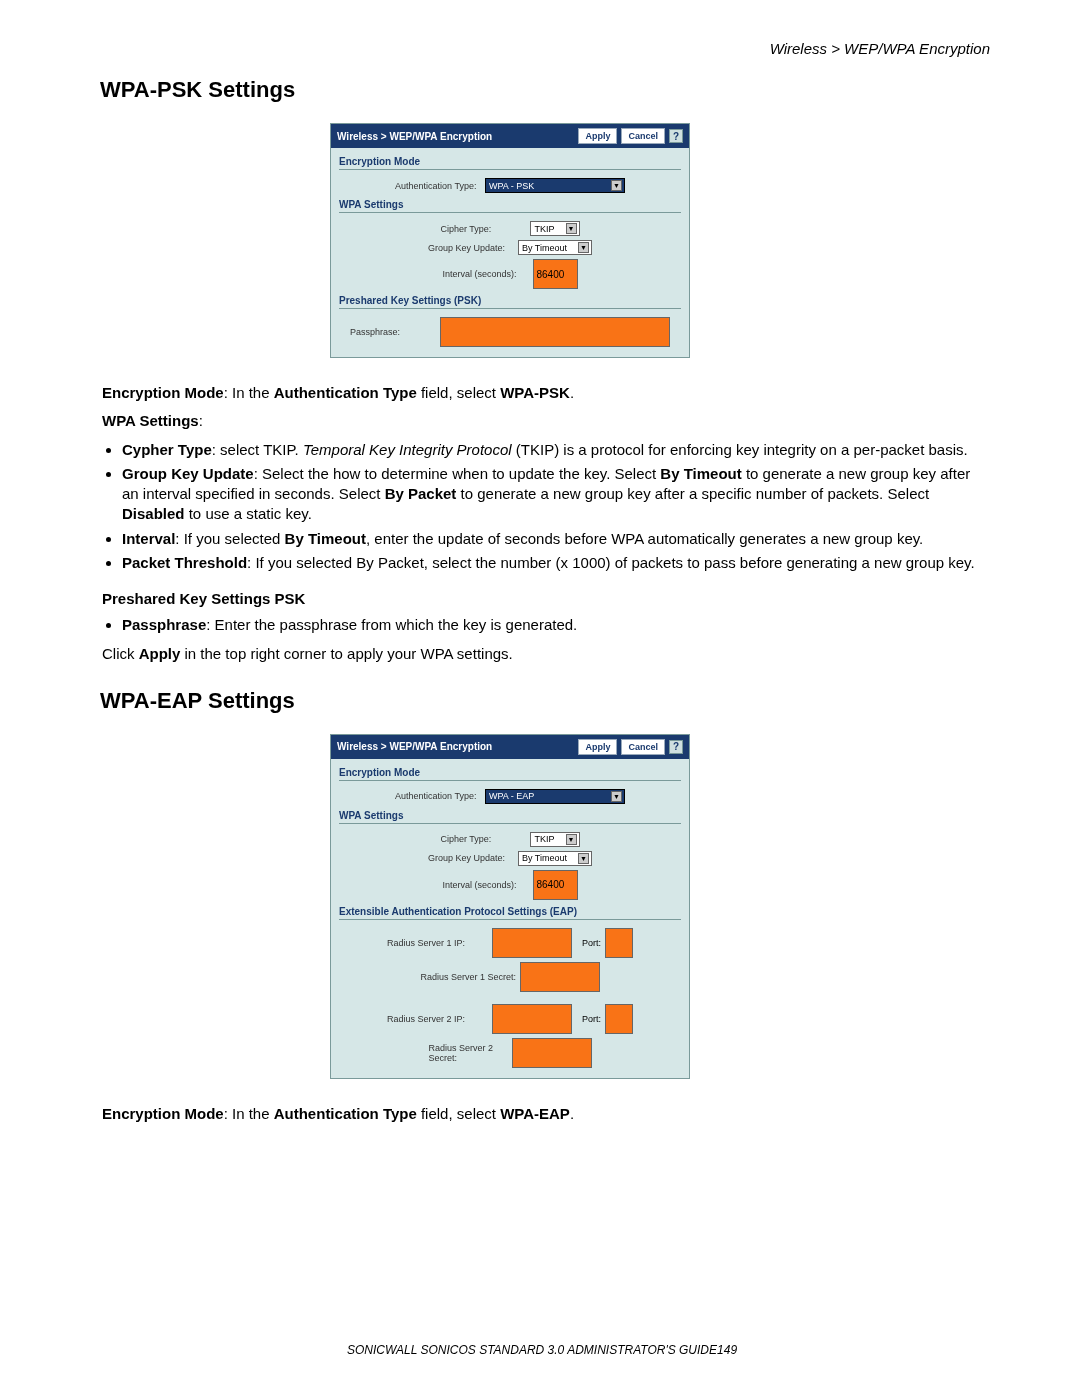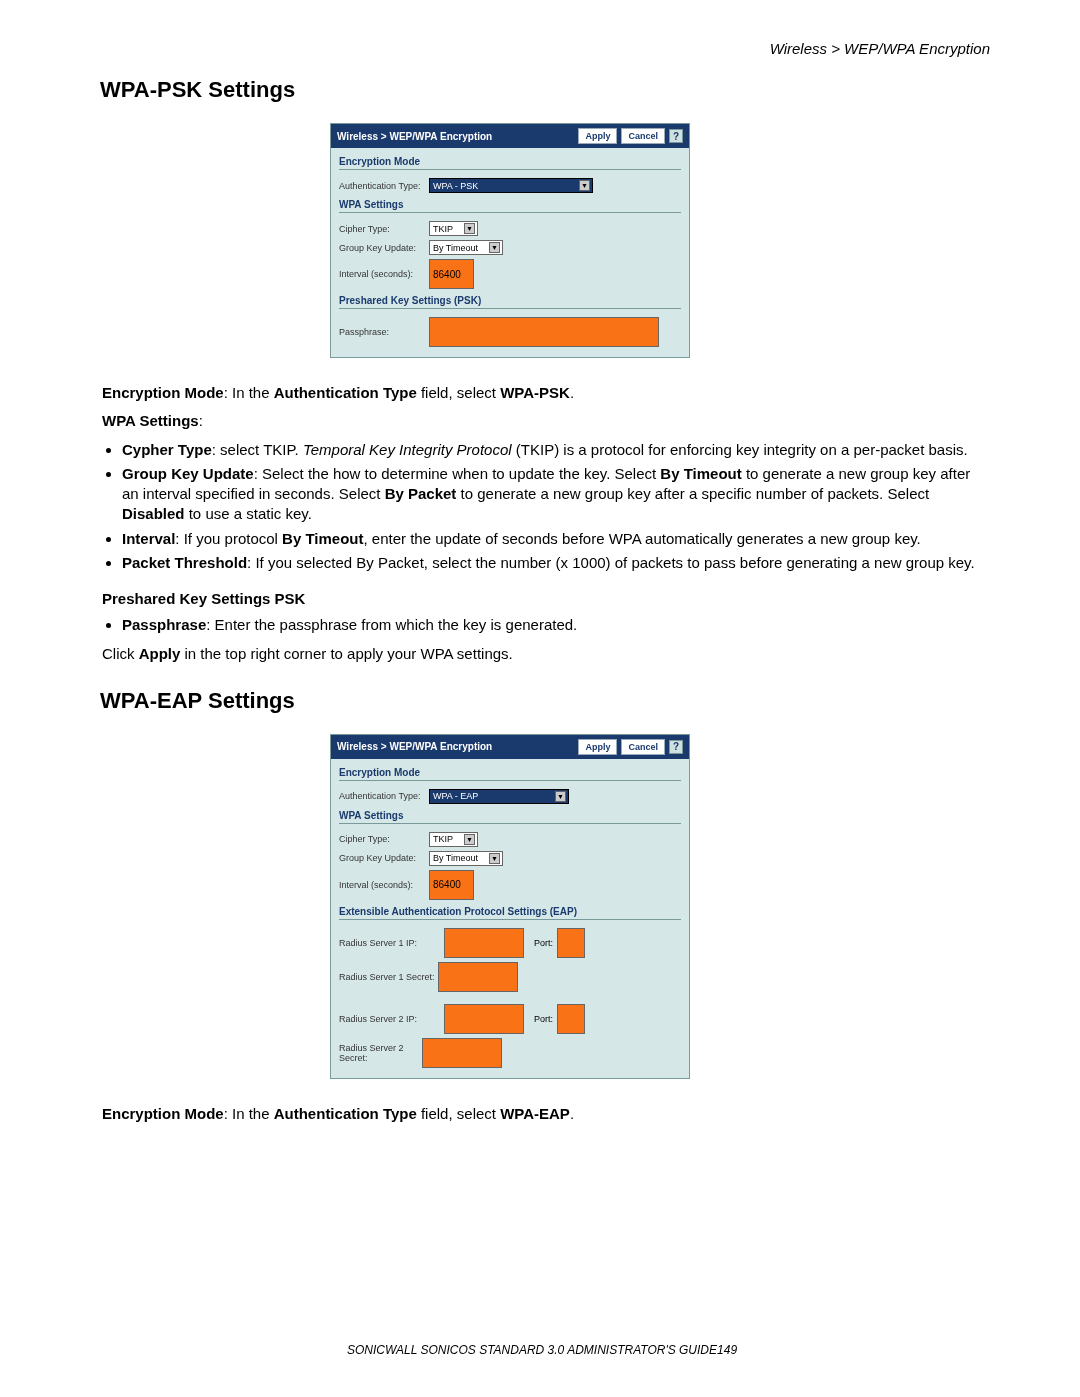--- a/index.html
+++ b/index.html
@@ -79,20 +79,21 @@
     font-size: 10px;
     border-bottom: 1px solid #7a9a9a;
     padding: 4px 0 2px 0;
     margin-bottom: 6px;
   }
   .form-row {
     display: flex;
     align-items: center;
     padding: 2px 0;
     font-size: 9px;
+    justify-content: center;
   }
   .form-row label {
     width: 90px;
     color: #333;
   }
   .select {
     background: #1a3a6e;
     color: #fff;
     font-size: 9px;
     border: 1px solid #000;
@@ -174,21 +175,21 @@
     <div class="buttons">
       <span class="btn">Apply</span>
       <span class="btn">Cancel</span>
       <span class="help-btn">?</span>
     </div>
   </div>
   <div class="panel-body">
     <div class="section-title">Encryption Mode</div>
     <div class="form-row">
       <label>Authentication Type:</label>
-      <div class="select" style="width:164px;">
+      <div class="select" style="width:140px;">
         <span style="flex:1">WPA - PSK</span>
         <span class="arrow">▼</span>
       </div>
     </div>
     <div class="section-title">WPA Settings</div>
     <div class="form-row">
       <label>Cipher Type:</label>
       <div class="select-light">
         <span>TKIP</span>
         <span class="arrow">▼</span>
@@ -222,21 +223,21 @@
     <span class="bold">WPA Settings</span><span>:</span>
   </p>
   <ul>
     <li>
       <span class="bold">Cypher Type</span><span>: select TKIP. </span><span class="italic">Temporal Key Integrity Protocol</span><span> (TKIP) is a protocol for enforcing key integrity on a per-packet basis.</span>
     </li>
     <li>
       <span class="bold">Group Key Update</span><span>: Select the how to determine when to update the key. Select </span><span class="bold">By Timeout</span><span> to generate a new group key after an interval specified in seconds. Select </span><span class="bold">By Packet</span><span> to generate a new group key after a specific number of packets. Select </span><span class="bold">Disabled</span><span> to use a static key.</span>
     </li>
     <li>
-      <span class="bold">Interval</span><span>: If you protocol </span><span class="bold">By Timeout</span><span>, enter the update of seconds before WPA automatically generates a new group key.</span>
+      <span class="bold">Interval</span><span>: If you selected </span><span class="bold">By Timeout</span><span>, enter the update of seconds before WPA automatically generates a new group key.</span>
     </li>
     <li>
       <span class="bold">Packet Threshold</span><span>: If you selected By Packet, select the number (x 1000) of packets to pass before generating a new group key.</span>
     </li>
   </ul>
   <div class="section-heading">Preshared Key Settings PSK</div>
   <ul>
     <li>
       <span class="bold">Passphrase</span><span>: Enter the passphrase from which the key is generated.</span>
     </li>

